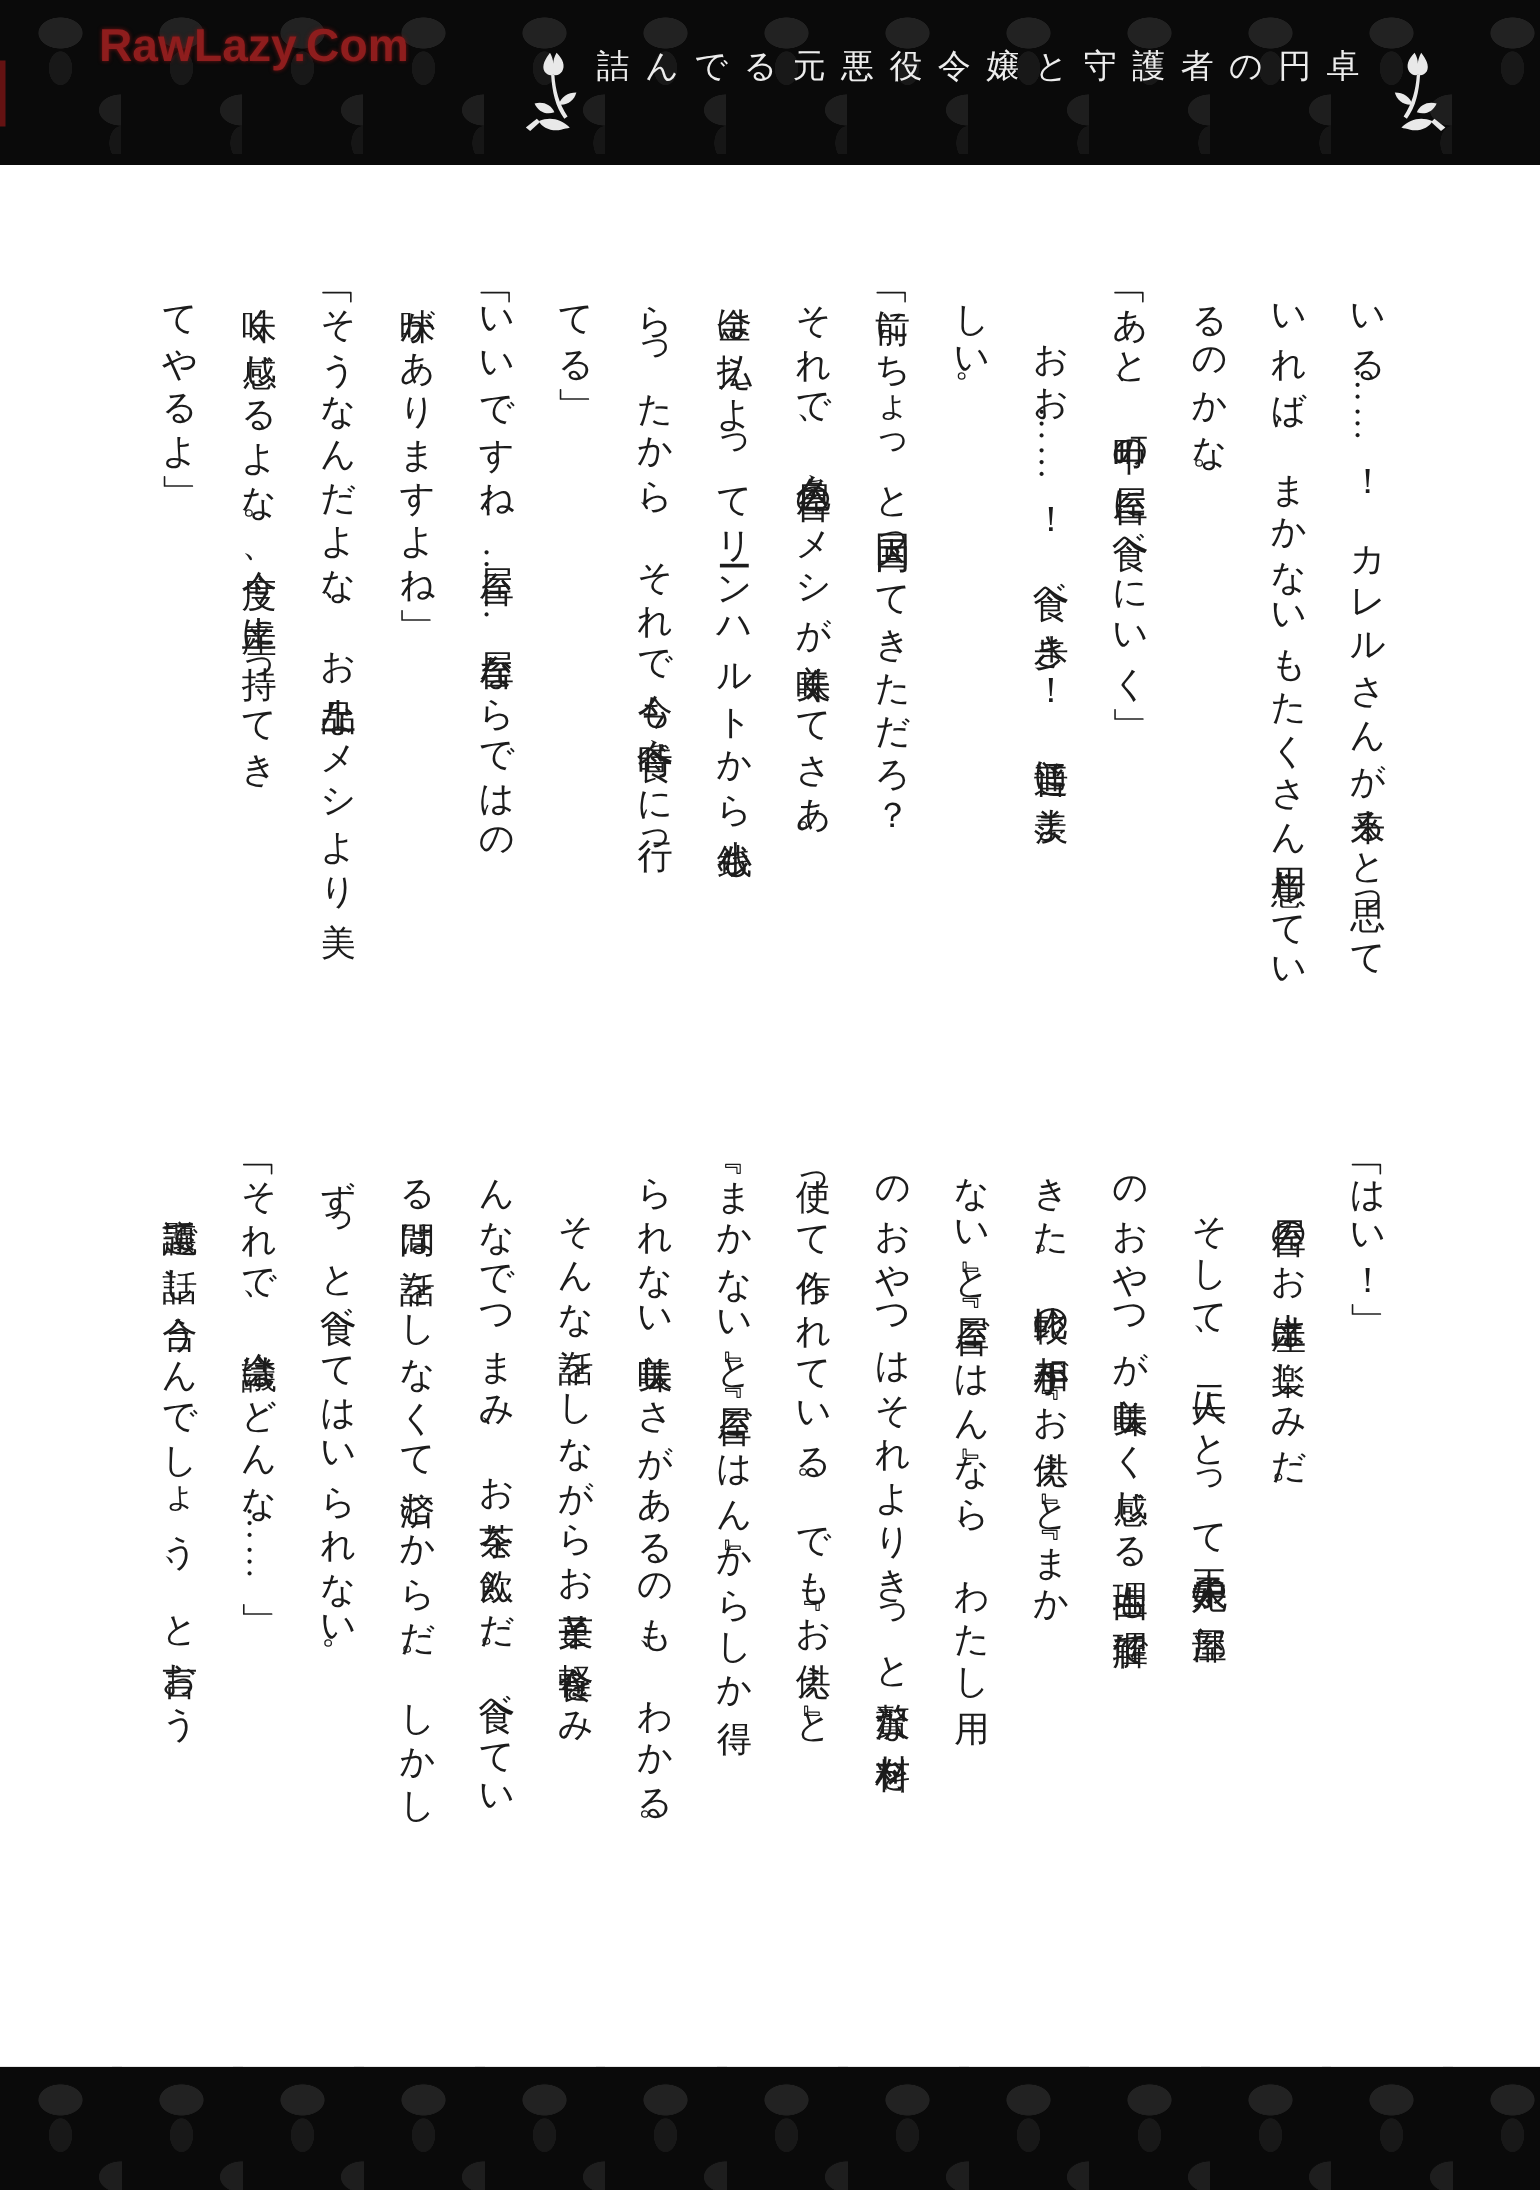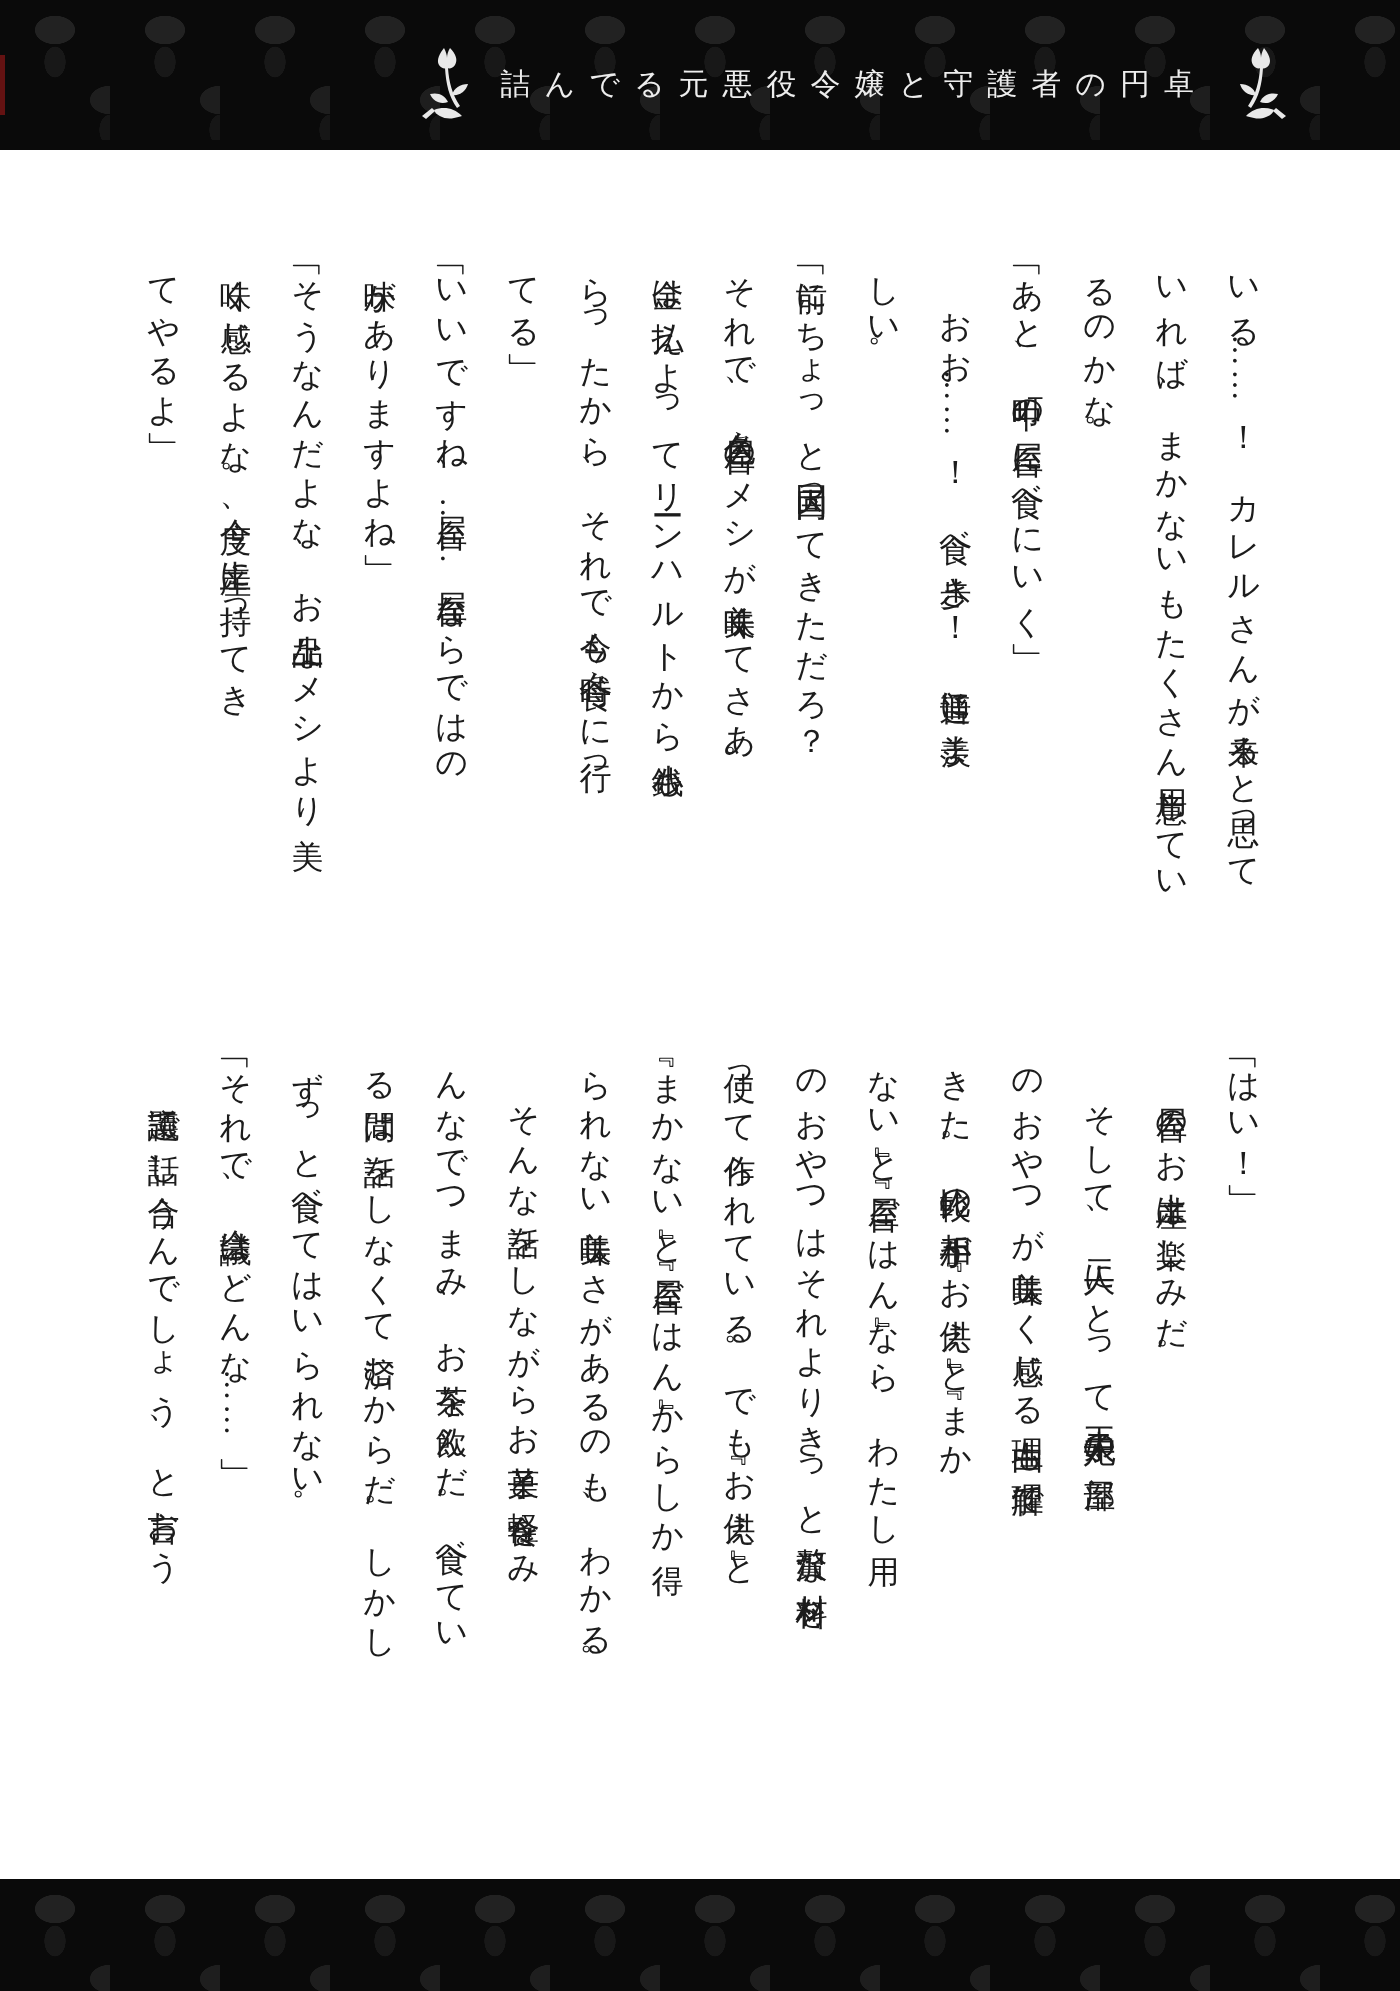--- a/index.html
+++ b/index.html
@@ -30,22 +30,22 @@
   
   .wm-red{
     position:absolute;left:90px;top:20px;
     font-family:"Liberation Sans", sans-serif;
     font-weight:bold;font-size:42px;line-height:1;
     color:#8e1d1d;
     text-shadow:0 0 4px rgba(130,20,20,.85);
   }
   
   .title-row{
-    position:absolute;top:46px;right:112px;
-    display:flex;align-items:center;gap:26px;
+    position:absolute;top:46px;right:84px;
+    display:flex;gap:12px;
   }
   .title-text{
     color:#ededed;font-size:30px;letter-spacing:14px;
     line-height:1;white-space:nowrap;
     font-family:"Liberation Serif", serif;
   }
   .tulip{width:54px;height:76px;flex:0 0 auto;}
   .tulip.left{transform:scaleX(-1);}
   
   .vblock{
@@ -68,20 +68,21 @@
   }
   .vcol.indent span{padding-top:35px;}
 </style>
 </head>
 <body>
 
 <div class="page">
 
   <div class="band top">
     <div class="scan-artifact"></div>
+    <div class="wm-red">RawLazy.Com</div>
     <div class="title-row">
       <svg class="tulip left" viewBox="0 0 54 76">
         <g fill="#e9e9e9">
           <path d="M24 2 C18 8 16 14 19 19 C21 22 24 23 27 22 C30 23 33 22 35 19 C38 14 34 7 30 2 C28 6 27 9 27 12 C27 9 26 5 24 2 Z"></path>
           <path d="M26 22 C25 36 22 48 14 60 L17 62 C25 51 28 38 29 22 Z"></path>
           <path d="M6 38 C14 38 20 42 22 49 C14 50 8 45 6 38 Z"></path>
           <path d="M44 48 C36 46 29 49 26 56 C34 59 41 55 44 48 Z"></path>
           <path d="M12 70 C20 62 30 60 40 64 C38 70 28 74 20 72 C17 71 14 71 12 70 Z"></path>
           <path d="M42 62 L52 70 L48 73 L39 65 Z"></path>
         </g>

